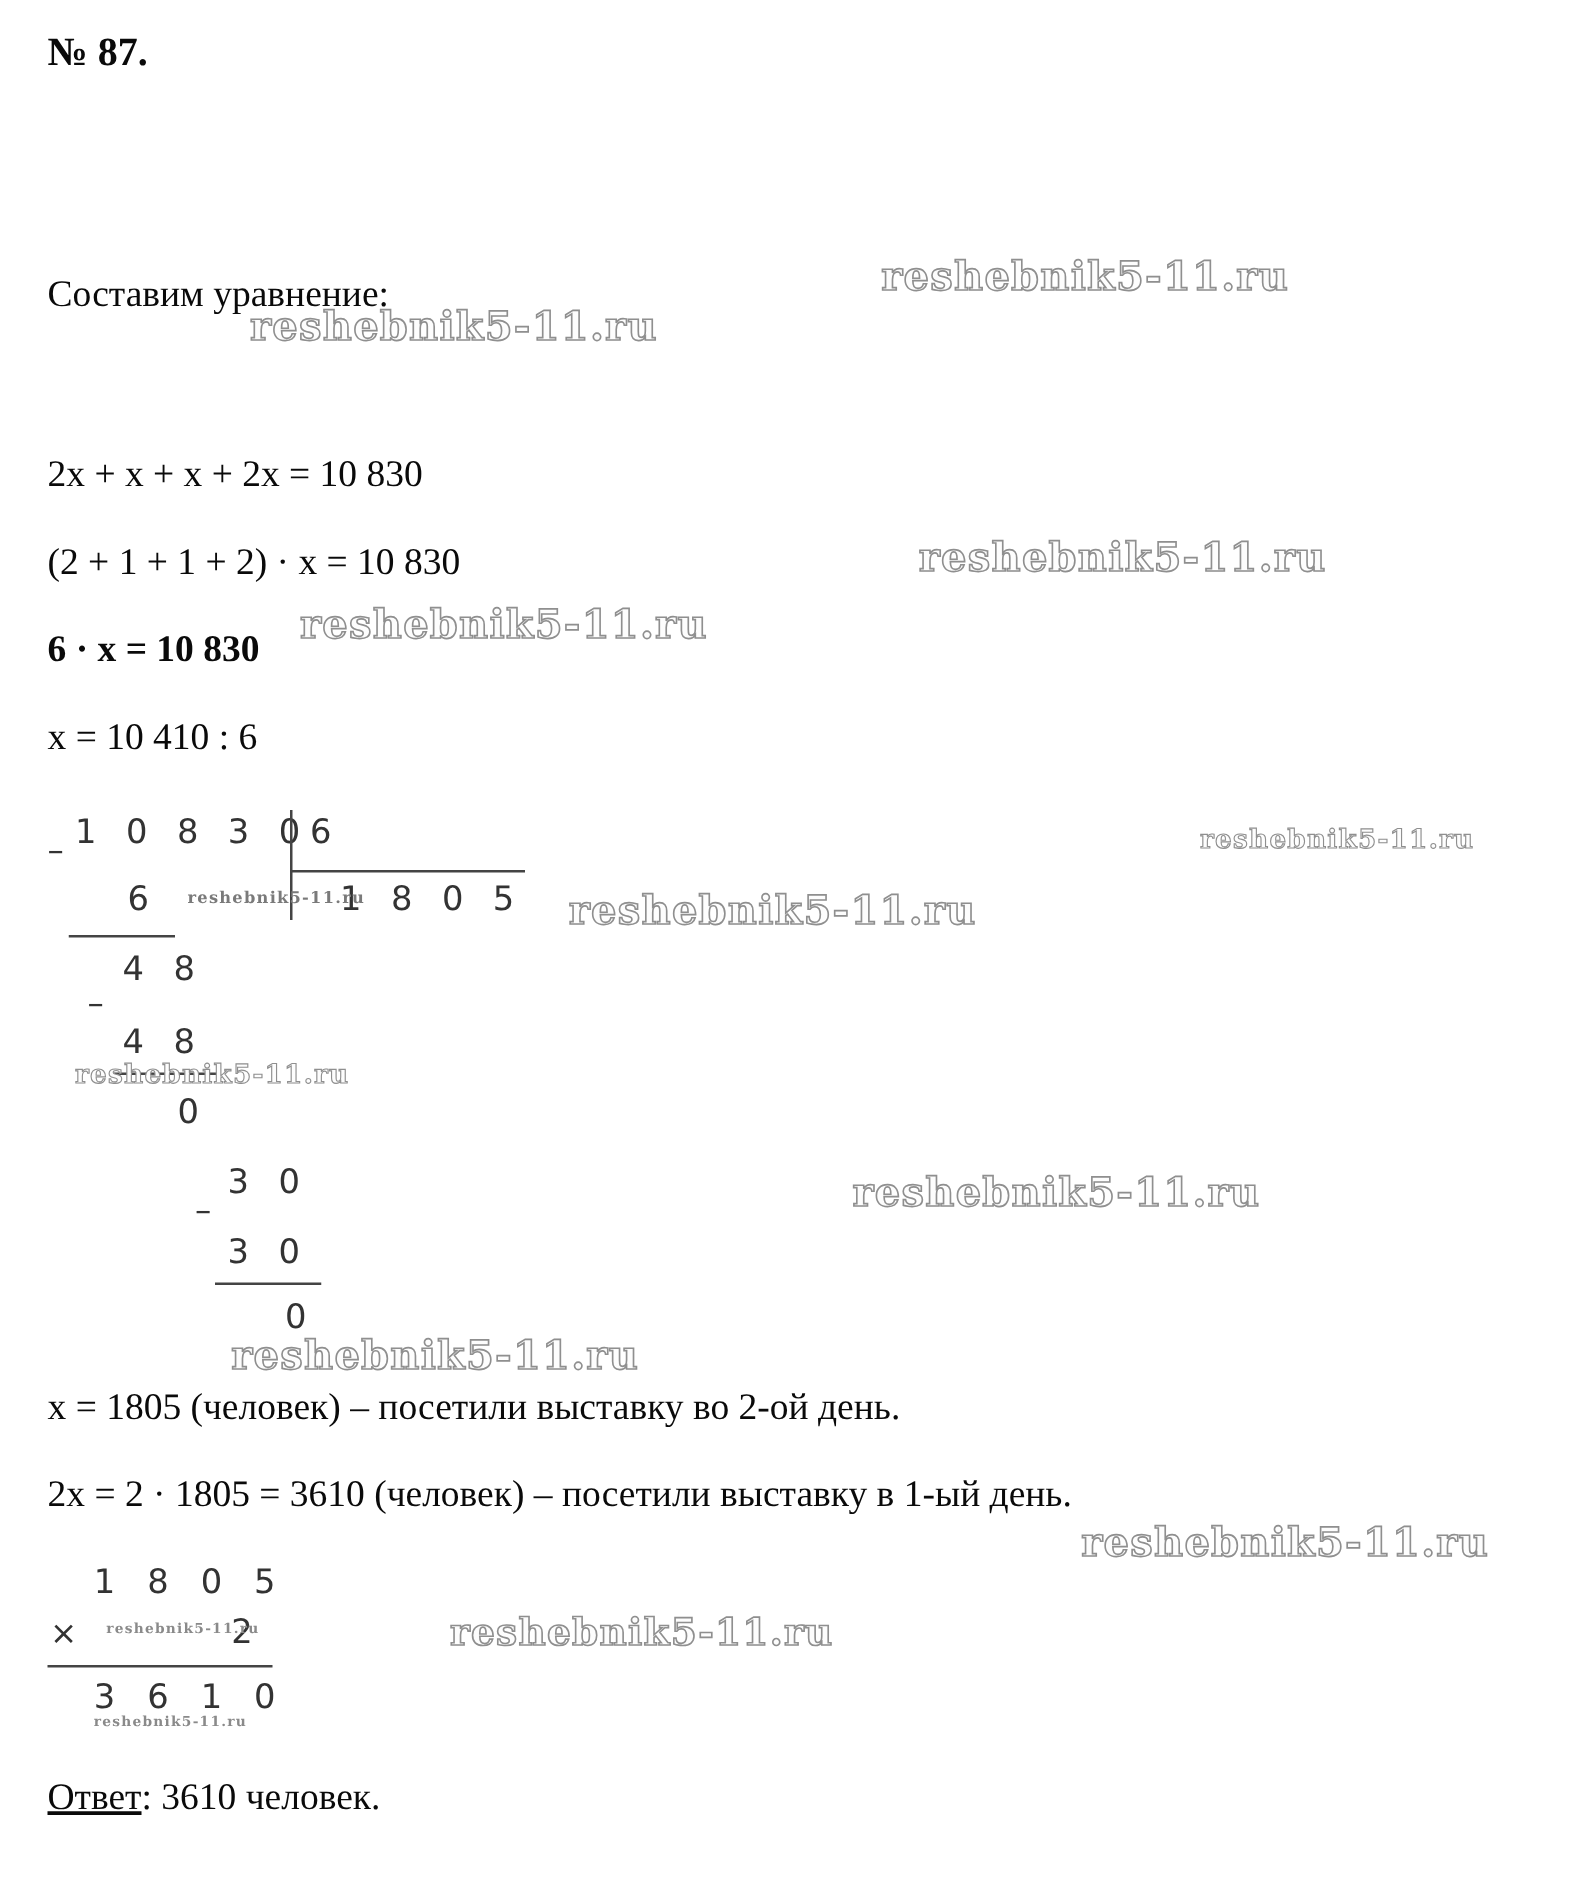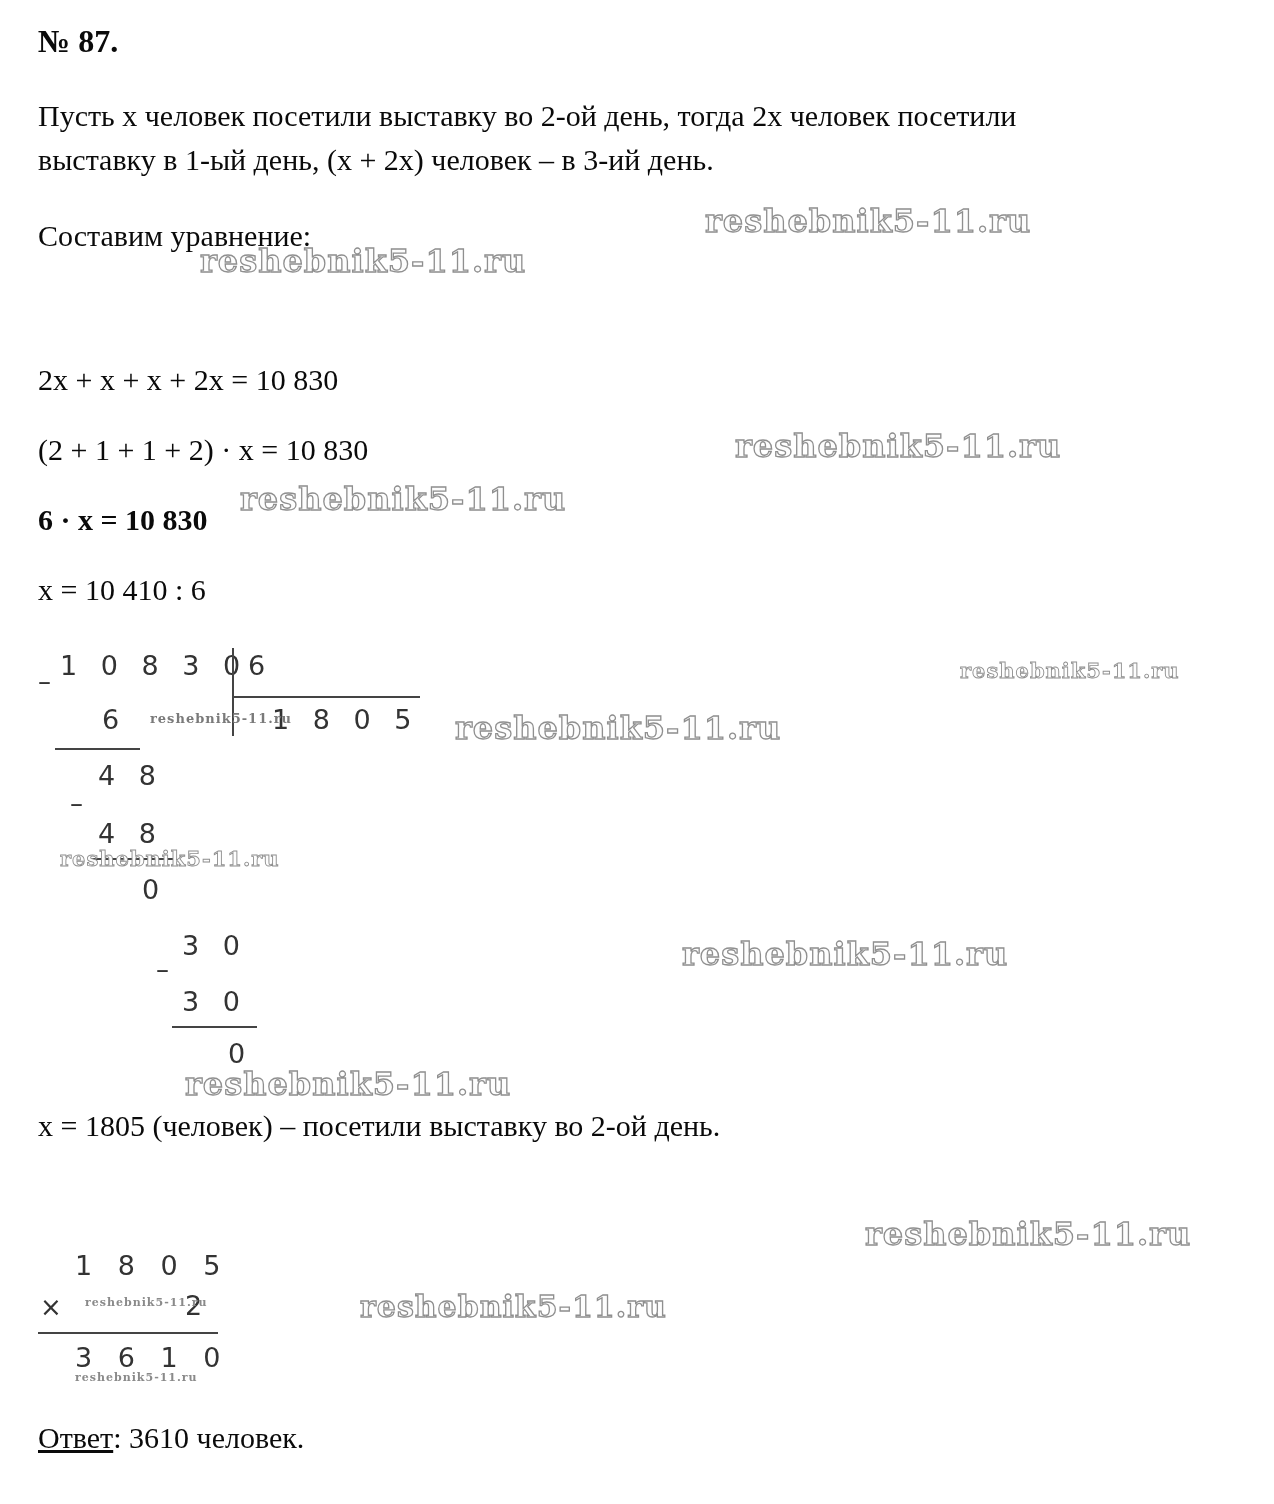--- a/index.html
+++ b/index.html
@@ -53,22 +53,20 @@
   .wm-tiny{ font-size: 11px; -webkit-text-stroke: 0; color: #8a8a8a; font-weight: bold; }
   .ans-label { text-decoration: underline; }
 </style>
 </head>
 <body>
 
 <div class="doc">
 
   <div class="t title" style="left:38px; top:22px;">№ 87.</div>
 
-  <div class="t" style="left:38px; top:98px;">Пусть х человек посетили выставку во 2-ой день, тогда 2х человек посетили</div>
-  <div class="t" style="left:38px; top:142px;">выставку в 1-ый день, (х + 2х) человек – в 3-ий день.</div>
 
   <div class="t" style="left:38px; top:218px;">Составим уравнение:</div>
 
   <div class="t" style="left:38px; top:362px;">2х + х + х + 2х = 10 830</div>
   <div class="t" style="left:38px; top:432px;">(2 + 1 + 1 + 2) · х = 10 830</div>
   <div class="t" style="left:38px; top:502px;font-weight:bold;">6 · х = 10 830</div>
   <div class="t" style="left:38px; top:572px;">х = 10 410 : 6</div>
 
   <div>
     <span class="minus" style="left:38px; top:668px;">–</span>
@@ -88,20 +86,21 @@
     <span class="num" style="left:142px; top:876px;">0</span>
 
     <span class="num" style="left:182px; top:932px;">3 0</span>
     <span class="minus" style="left:156px; top:956px;">–</span>
     <span class="num" style="left:182px; top:988px;">3 0</span>
     <div class="dline" style="left:172px; top:1026px; width:85px; height:2px;"></div>
     <span class="num" style="left:228px; top:1040px;">0</span>
   </div>
 
   <div class="t" style="left:38px; top:1108px;">х = 1805 (человек) – посетили выставку во 2-ой день.</div>
+  <div class="t" style="left:38px; top:1178px;">2х = 2 · 1805 = 3610 (человек) – посетили выставку в 1-ый день.</div>
 
   <div>
     <span class="num mul" style="left:75px; top:1252px;">1 8 0 5</span>
     <span class="minus" style="left:40px; top:1294px;">×</span>
     <span class="num" style="left:185px; top:1292px;">2</span>
     <div class="dline" style="left:38px; top:1332px; width:180px; height:2px;"></div>
     <span class="num mul" style="left:75px; top:1344px;">3 6 1 0</span>
   </div>
 
   <div class="t" style="left:38px; top:1420px;">

